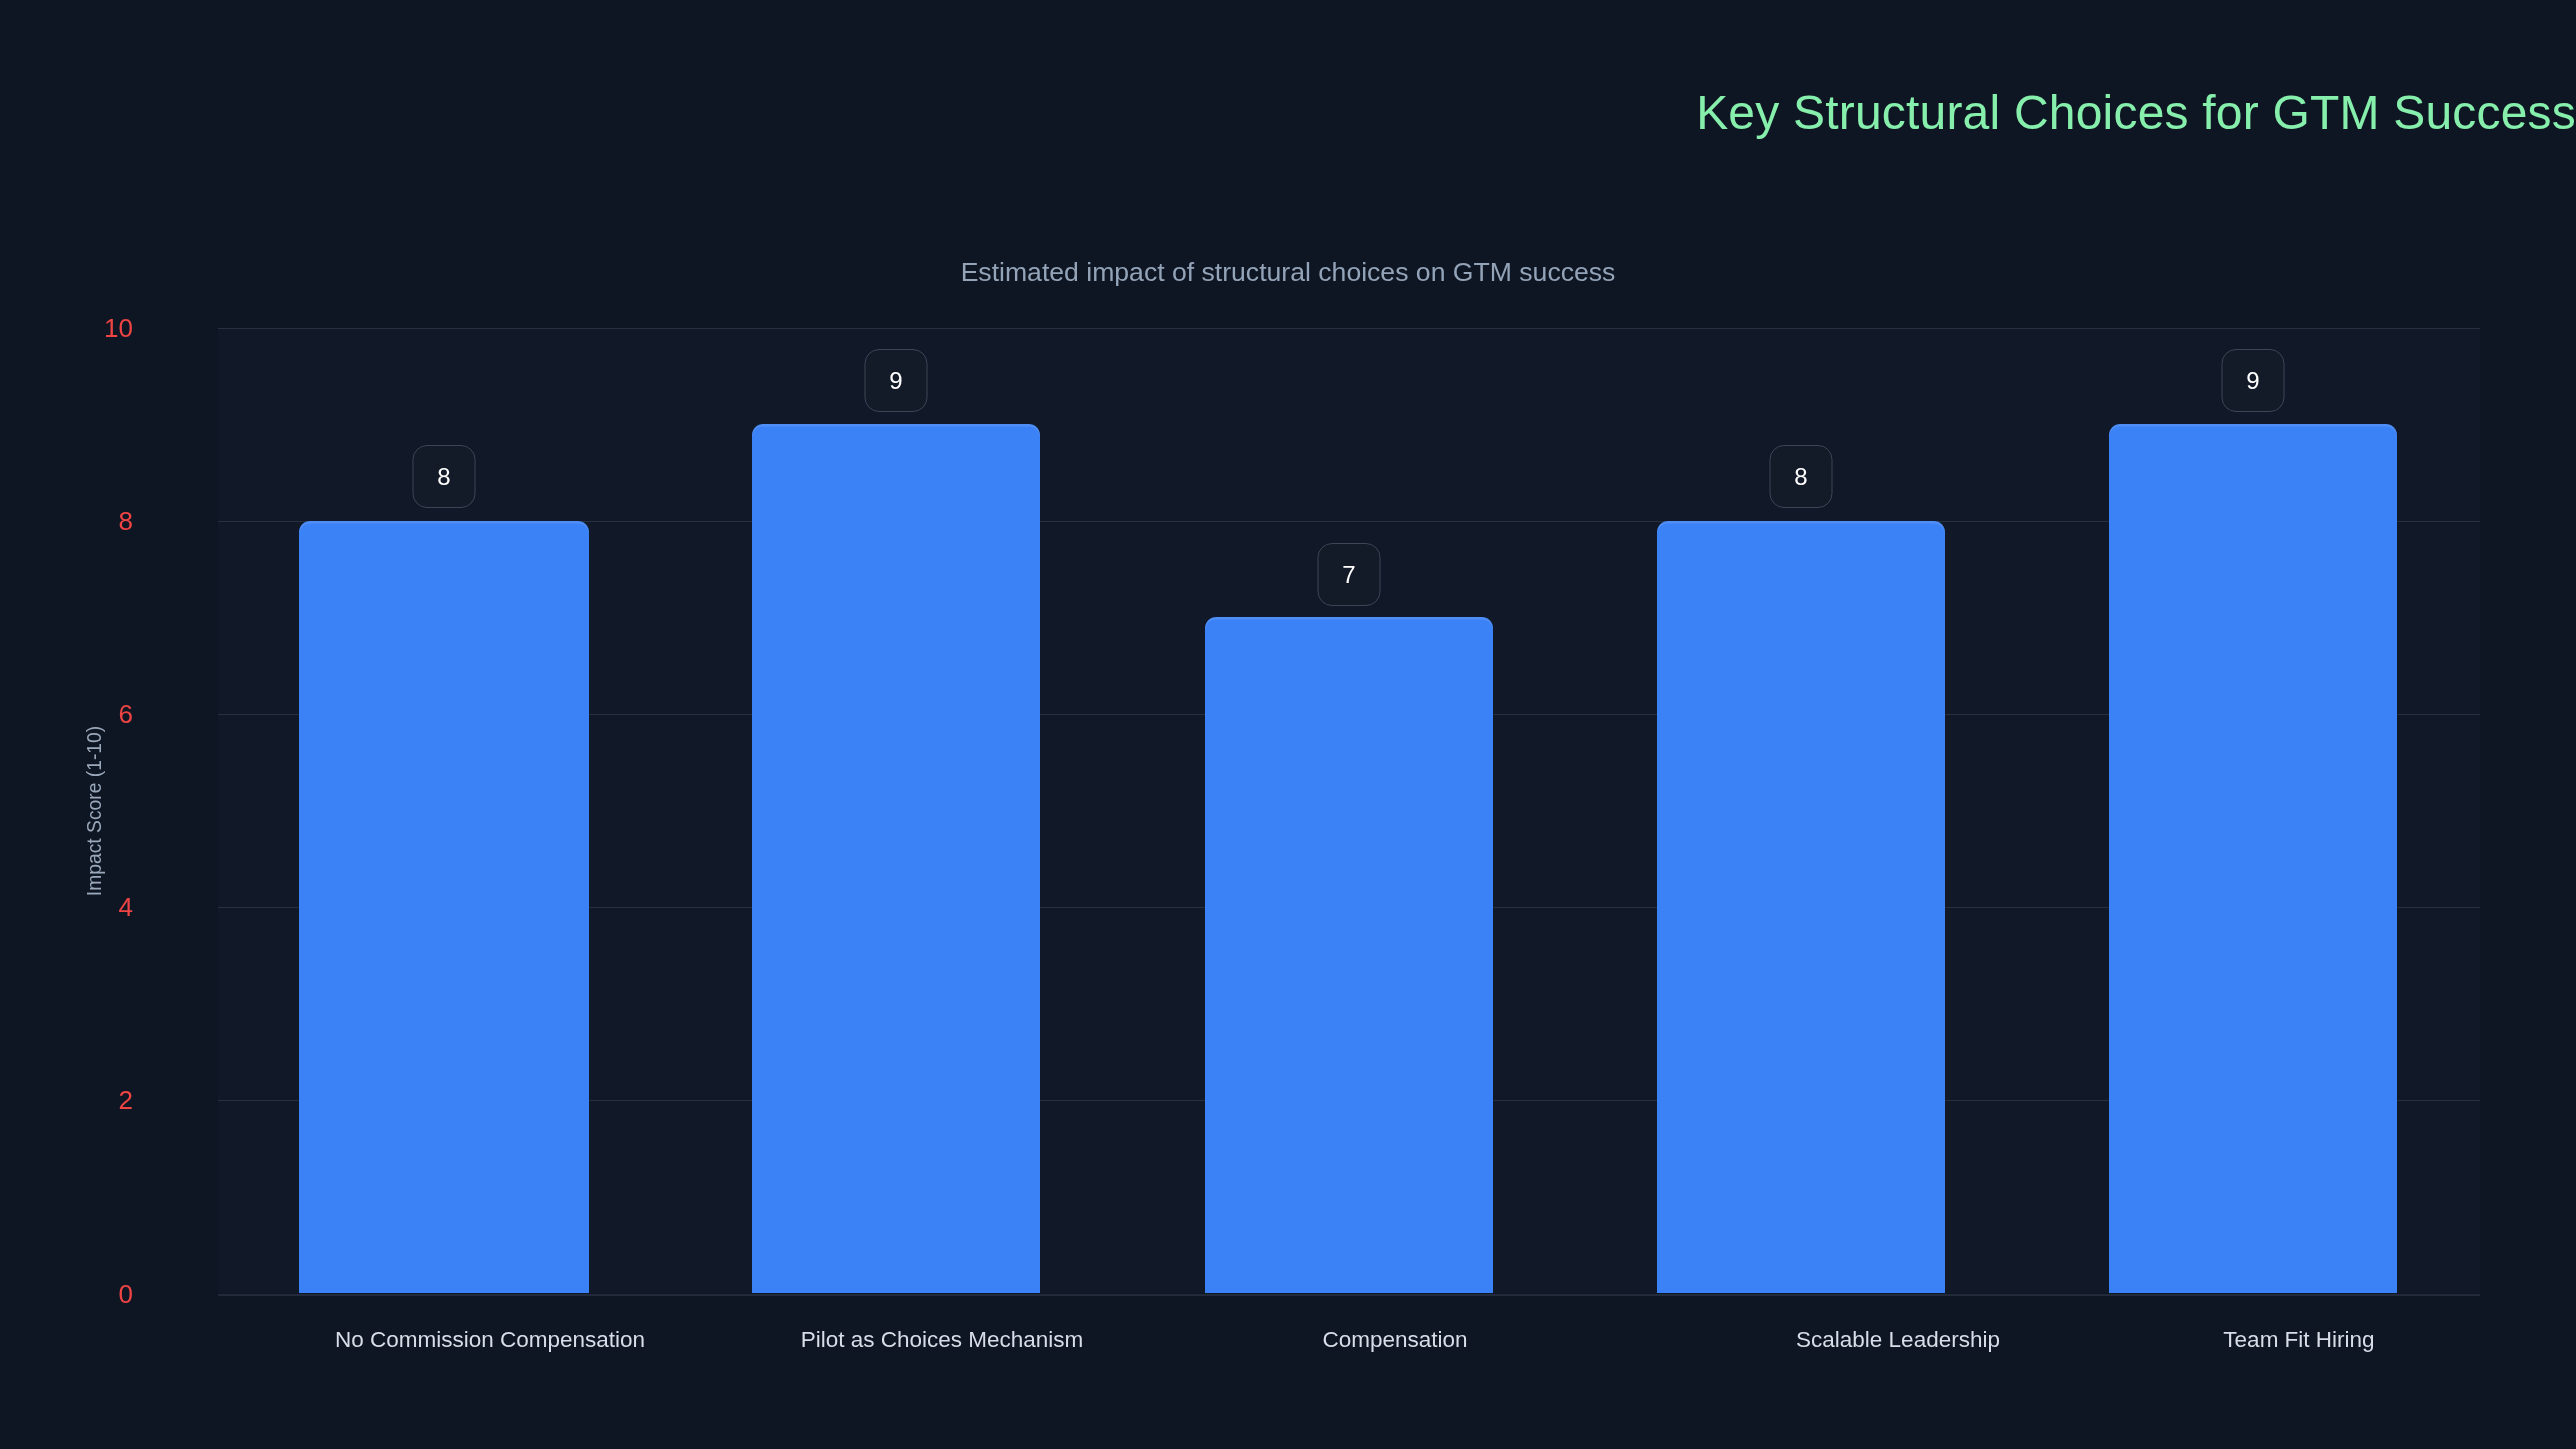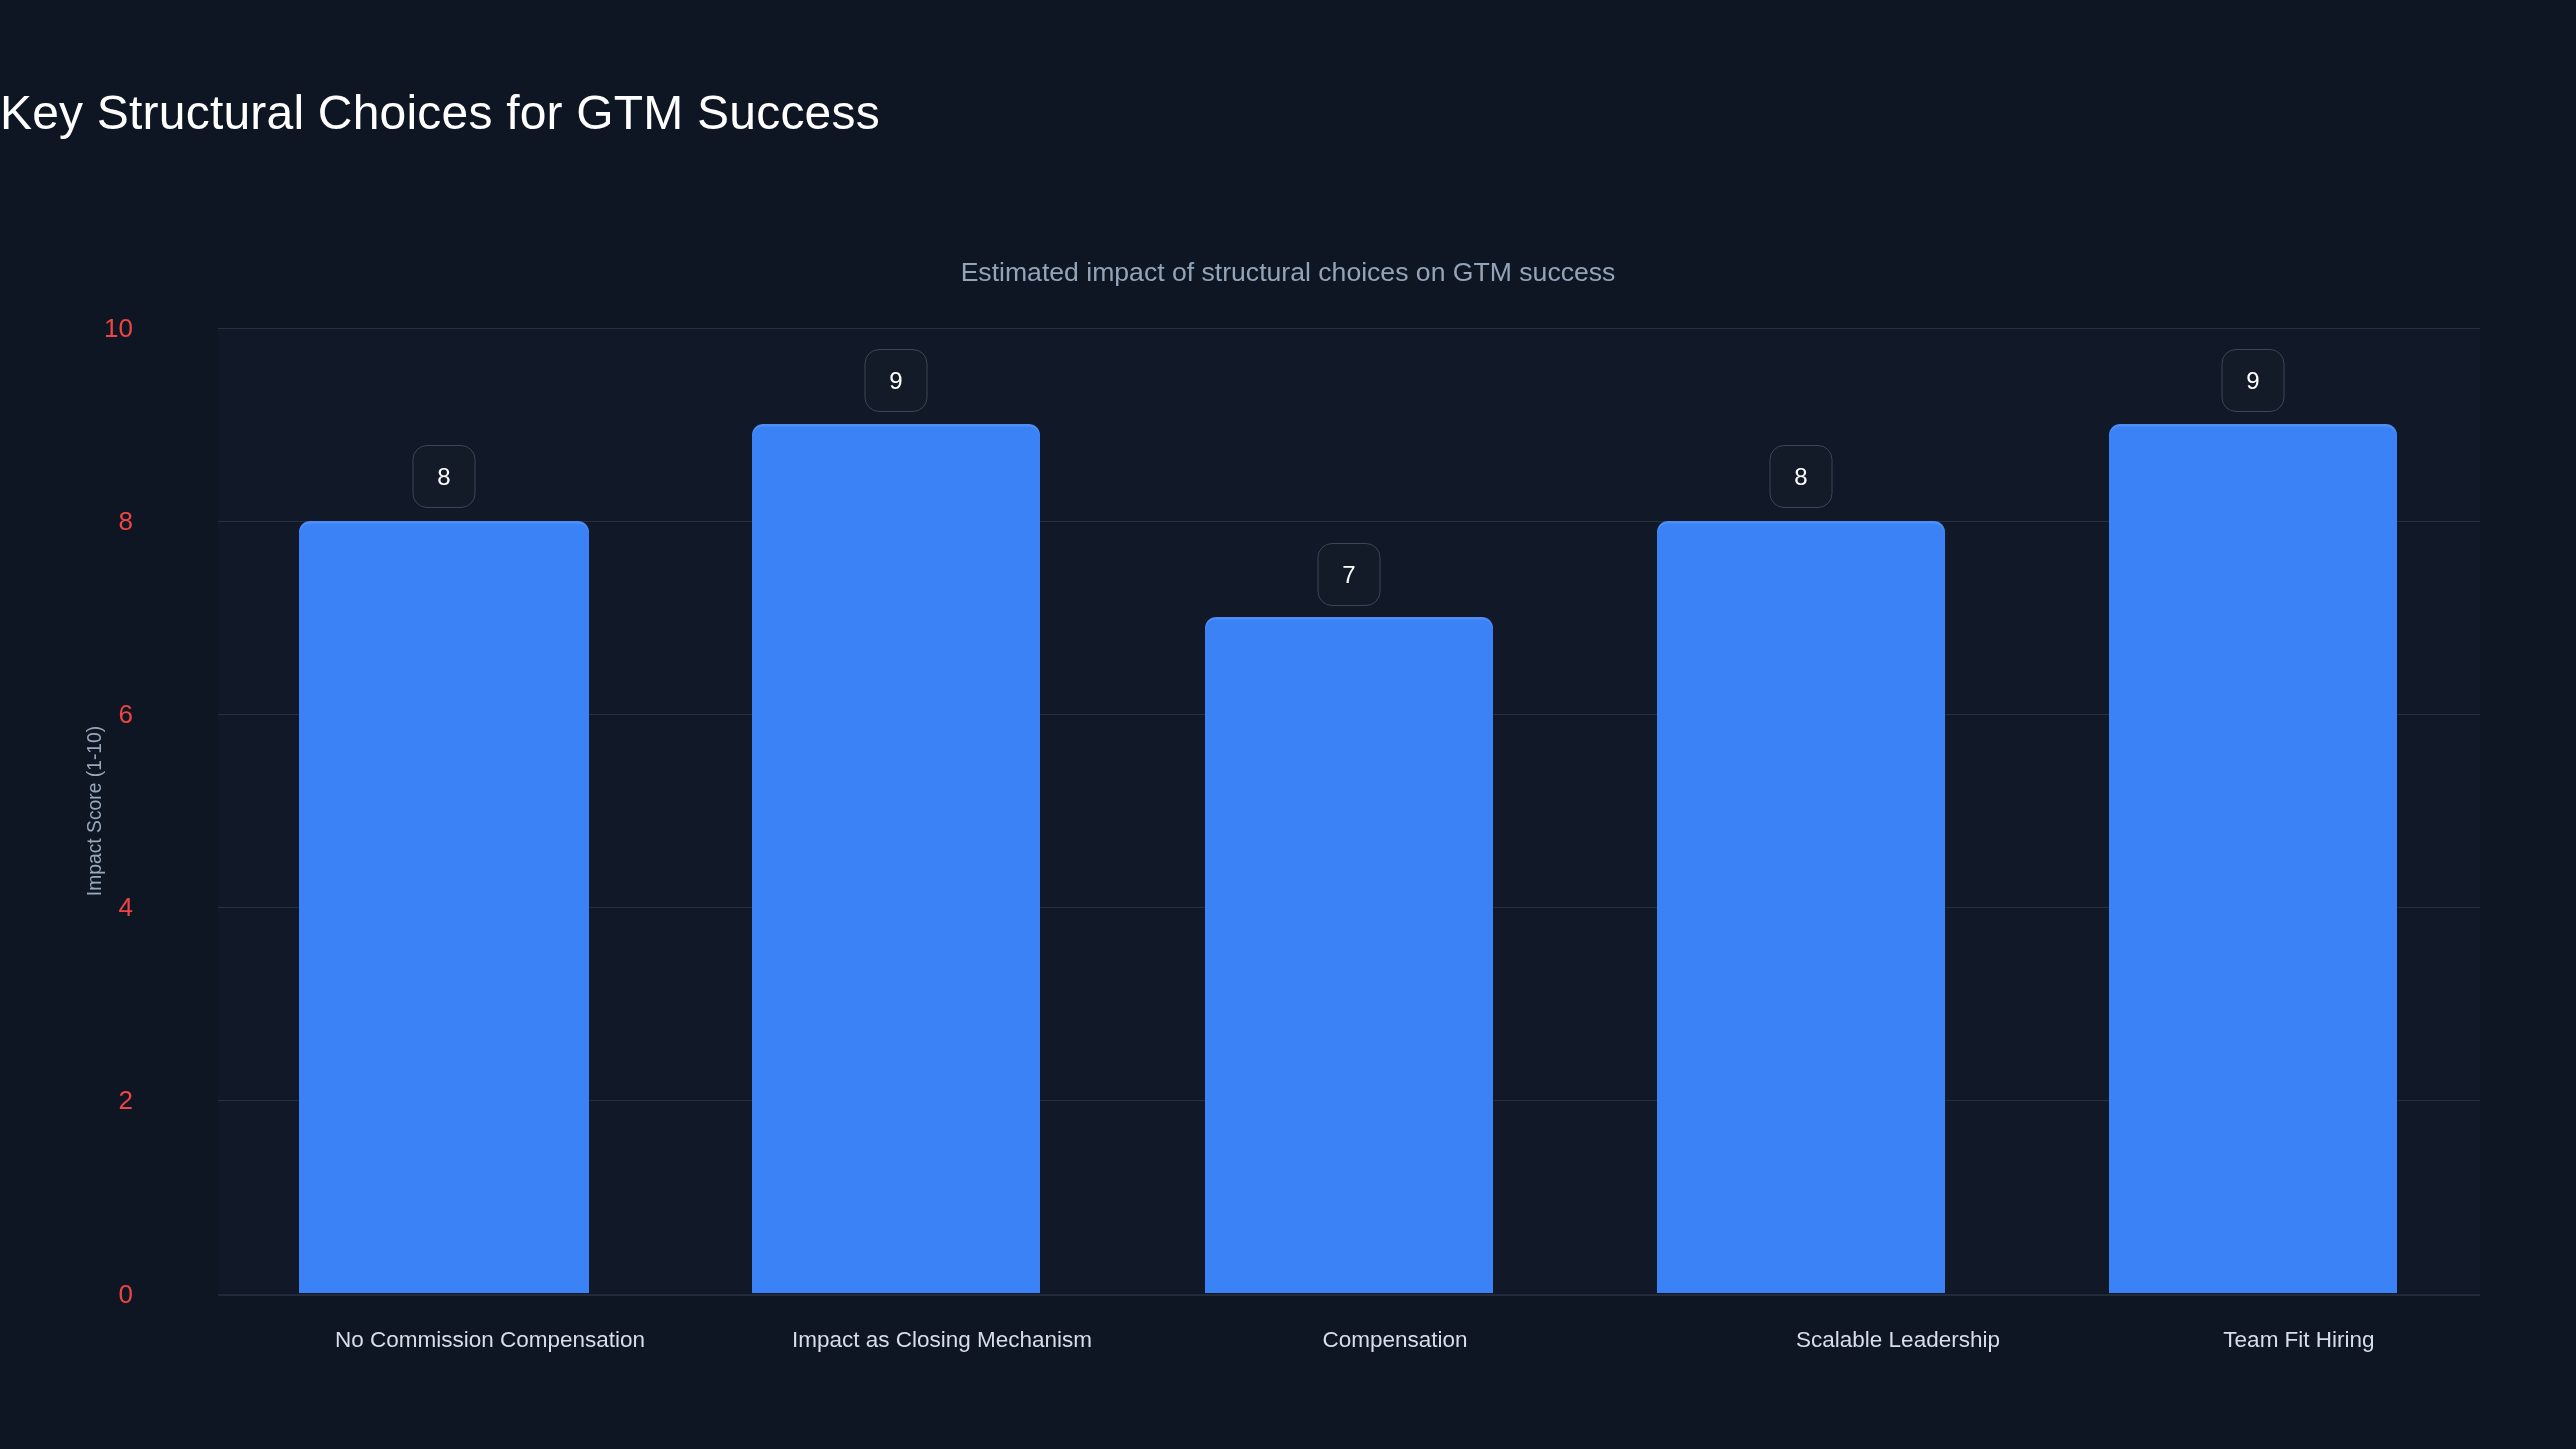--- a/index.html
+++ b/index.html
@@ -20,24 +20,24 @@
     inset: 0;
     background: #0f1623;
   }
 
   
   #chart-title {
     position: absolute;
     top: 87px;
     left: 0;
     width: 2576px;
-    text-align: left;
+    text-align: right;
     font-size: 48px;
     font-weight: 400;
-    color: #ffffff;
+    color: #86efac;
     letter-spacing: 0.2px;
     line-height: 1.1;
   }
   #chart-subtitle {
     position: absolute;
     top: 242px;
     left: 0;
     width: 2576px;
     text-align: center;
     font-size: 26.6px;
@@ -163,19 +163,19 @@
 
   <div class="value-badge" style="left:444px;  top:445px;">8</div>
   <div class="value-badge" style="left:896px; top:349px;">9</div>
   <div class="value-badge" style="left:1349px; top:543px;">7</div>
   <div class="value-badge" style="left:1801px; top:445px;">8</div>
   <div class="value-badge" style="left:2253px; top:349px;">9</div>
 
   <div id="axis-baseline"></div>
 
   <div class="x-tick-label" style="left:444px;">No Commission Compensation</div>
-  <div class="x-tick-label" style="left:896px;">Impact as Closing Mechanism</div>
+  <div class="x-tick-label" style="left:896px;">Pilot as Choices Mechanism</div>
   <div class="x-tick-label" style="left:1349px;">Compensation</div>
   <div class="x-tick-label" style="left:1852px;">Scalable Leadership</div>
   <div class="x-tick-label" style="left:2253px;">Team Fit Hiring</div>
 
 </div>
 
 
 </body></html>

